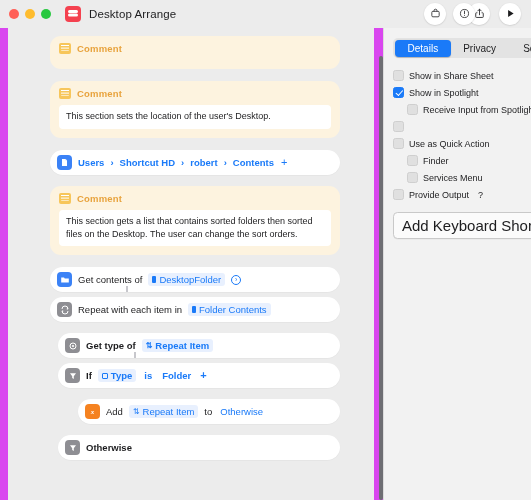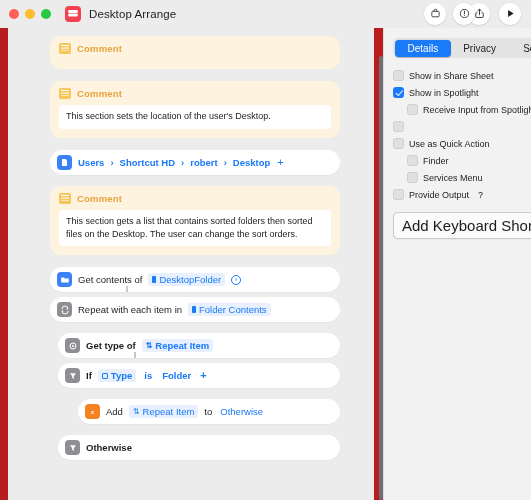--- a/index.html
+++ b/index.html
@@ -84,21 +84,21 @@
     display: flex;
     min-height: 0;
     position: relative;
   }
 
   
   .canvas-wrap {
     position: relative;
     width: 383px;
     flex: 0 0 383px;
-    background: #b91c1c;
+    background: #d946ef;
     overflow: hidden;
     padding-left: 8px;
   }
   .canvas {
     position: absolute;
     left: 8px; top: 0; right: 9px; bottom: 0;
     background: #ececec;
     overflow: hidden;
   }
   .rows { padding: 8px 0 0 0; }
@@ -389,21 +389,21 @@
                 <path d="M2.2 1 H6 L7.8 2.8 V9 H2.2 Z" fill="#fff"></path>
                 <path d="M6 1 V2.9 H7.8" fill="#d6e4fb"></path>
               </svg>
             </span>
             <span class="tok">Users</span>
             <span class="tok plain">›</span>
             <span class="tok">Shortcut HD</span>
             <span class="tok plain">›</span>
             <span class="tok">robert</span>
             <span class="tok plain">›</span>
-            <span class="tok">Desktop</span>
+            <span class="tok">Contents</span>
             <span class="plus">+</span>
           </div>
 
           <div class="comment">
             <div class="comment-head">
               <span class="comment-icon"></span>
               <span class="comment-title">Comment</span>
             </div>
             <div class="comment-body">This section gets a list that contains sorted folders then sorted files on the Desktop. The user can change the sort orders.</div>
           </div>

